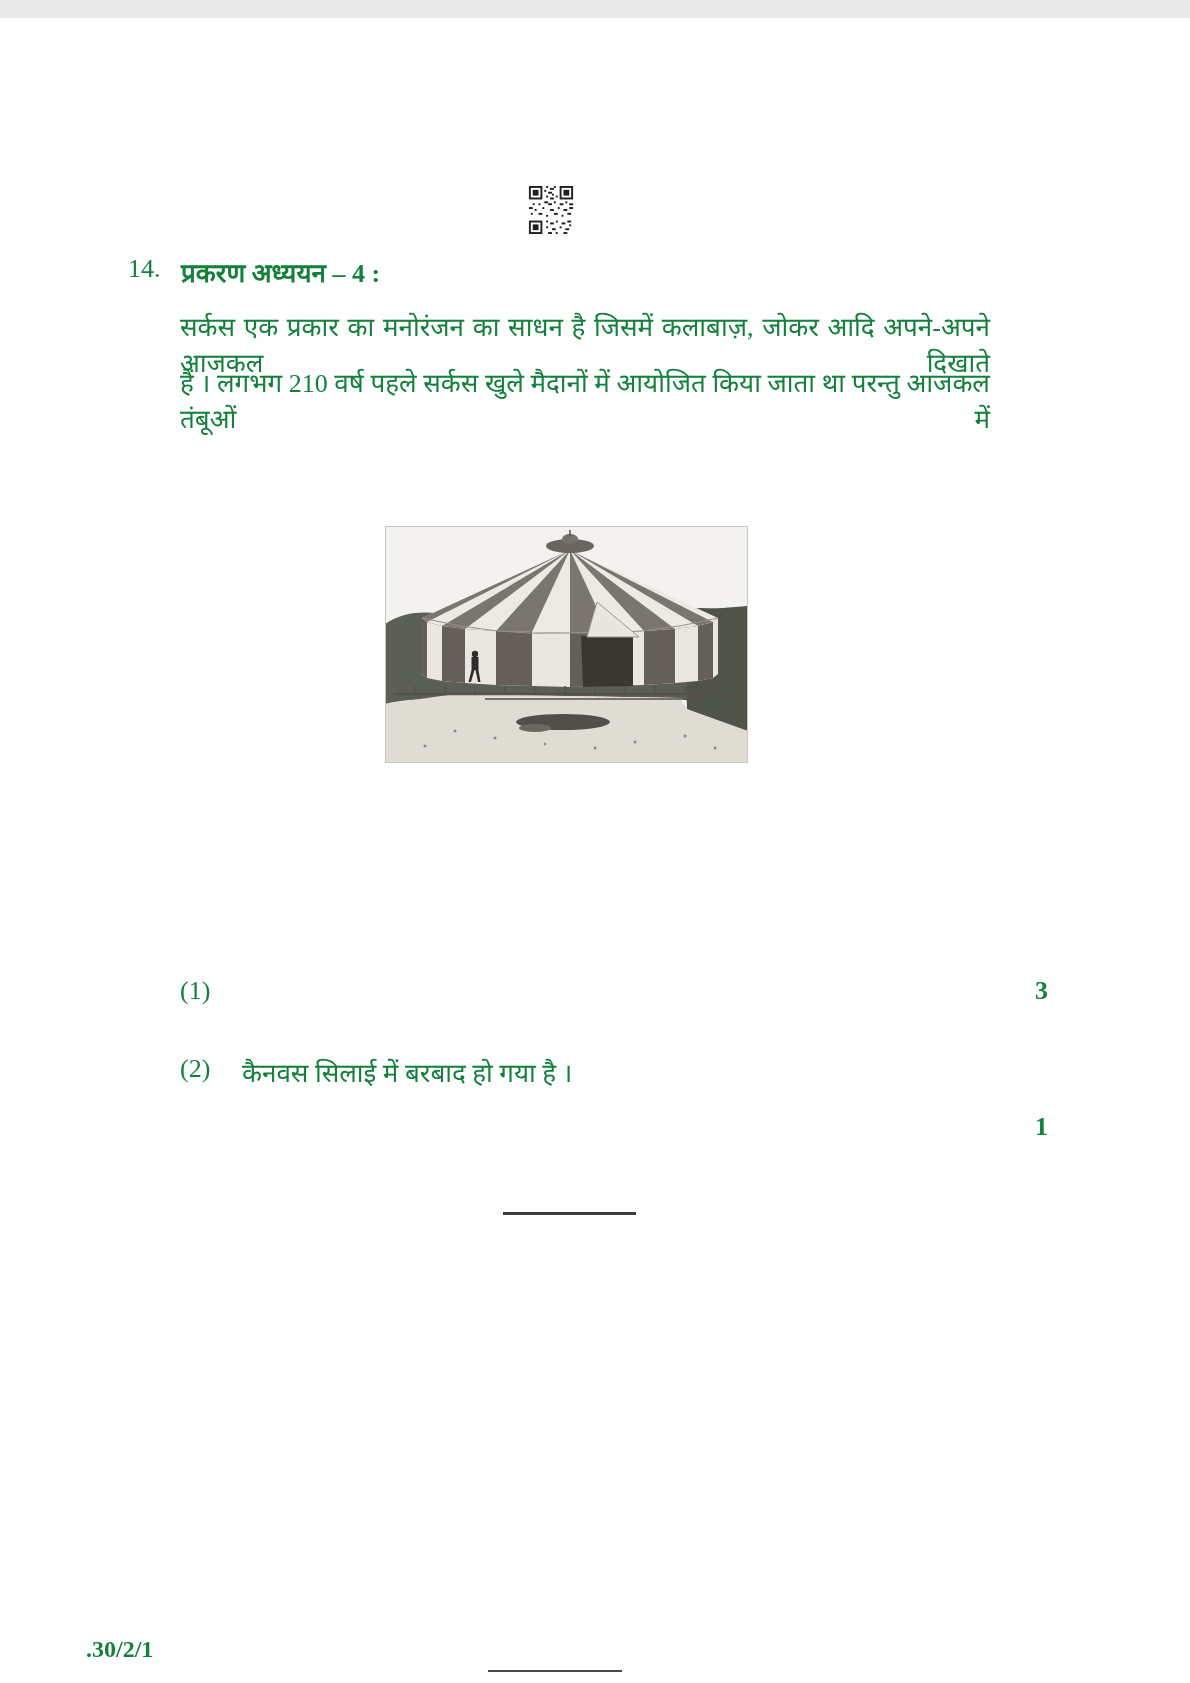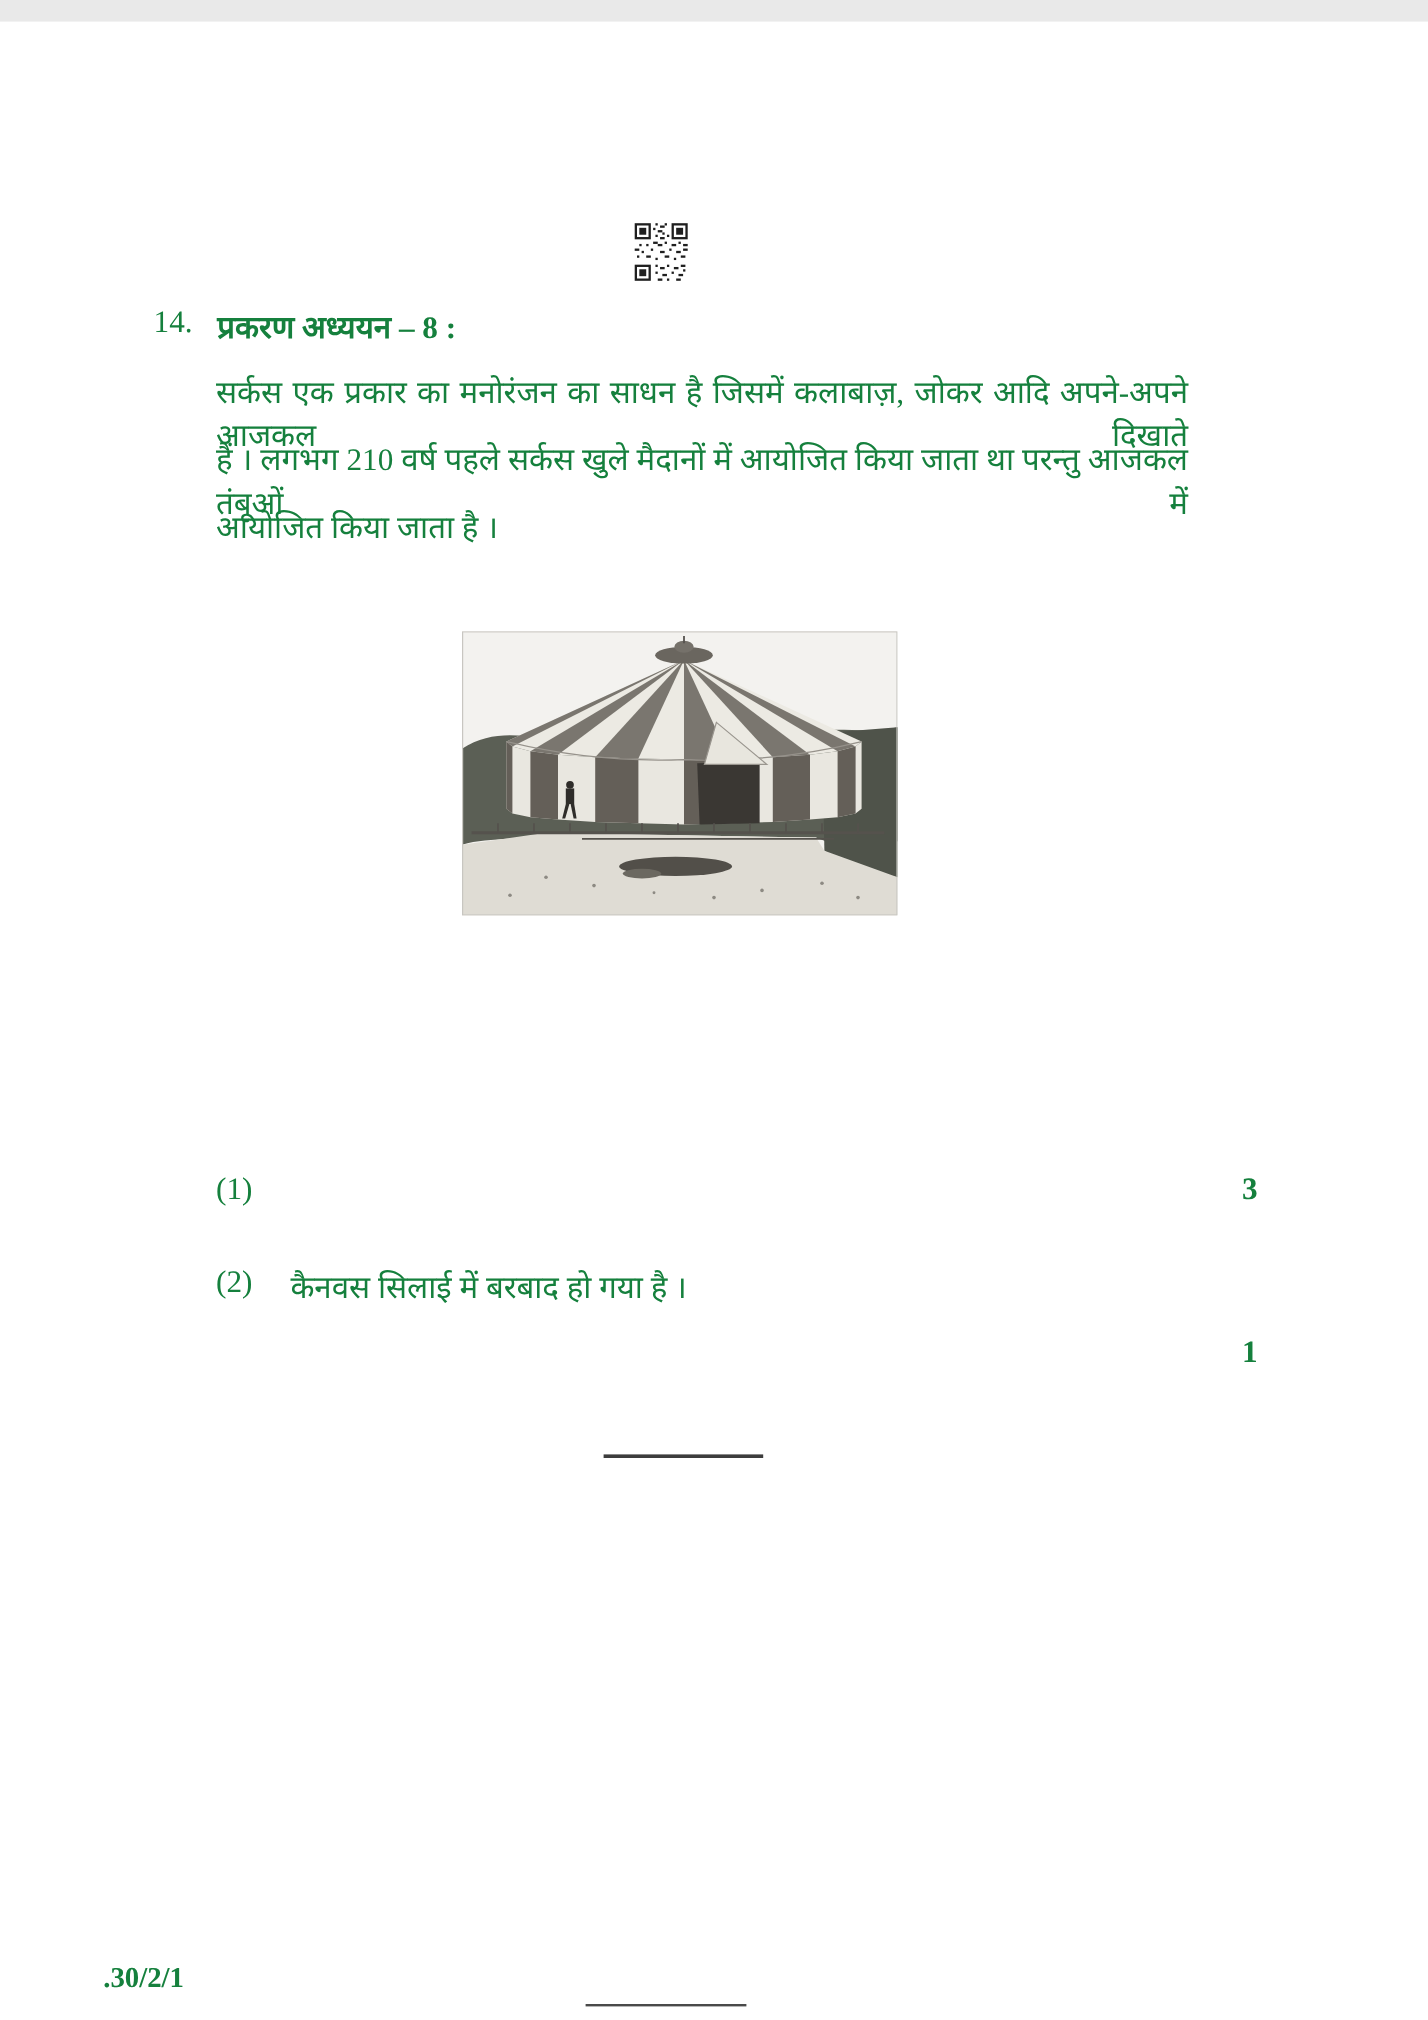--- a/index.html
+++ b/index.html
@@ -94,26 +94,25 @@
       </g>
       <g fill="#1f1f1f">
         <rect x="3" y="3" width="3" height="3"></rect>
         <rect x="19" y="3" width="3" height="3"></rect>
         <rect x="3" y="21" width="3" height="3"></rect>
       </g>
     </svg>
   </div>
 
   <div class="qnum abs" style="top:236px;">14.</div>
-  <div class="qtitle abs" style="top:236px;">प्रकरण अध्ययन – 8 :</div>
+  <div class="qtitle abs" style="top:236px;">प्रकरण अध्ययन – 4 :</div>
 
   <div class="para" style="top:290px;">
     <span class="ln jline">सर्कस एक प्रकार का मनोरंजन का साधन है जिसमें कलाबाज़, जोकर आदि अपने-अपने आजकल दिखाते</span>
     <span class="ln jline">हैं । लगभग 210 वर्ष पहले सर्कस खुले मैदानों में आयोजित किया जाता था परन्तु आजकल तंबूओं में</span>
-    <span class="ln">आयोजित किया जाता है ।</span>
   </div>
 
   <div class="photo-wrap">
     <svg width="363" height="237" viewBox="0 0 363 237" xmlns="http://www.w3.org/2000/svg">
 
       <rect x="0" y="0" width="363" height="237" fill="#f3f2ef"></rect>
 
       <path d="M0,98 C30,78 60,90 95,92 C130,94 150,84 185,83 C220,82 250,90 285,84 C315,79 340,86 363,80 L363,175 C330,185 310,178 295,172 L70,168 C45,175 20,172 0,178 Z" fill="#5b5f55"></path>
       <path d="M300,85 L363,80 L363,205 C335,200 315,192 302,183 Z" fill="#4f534a"></path>
 

